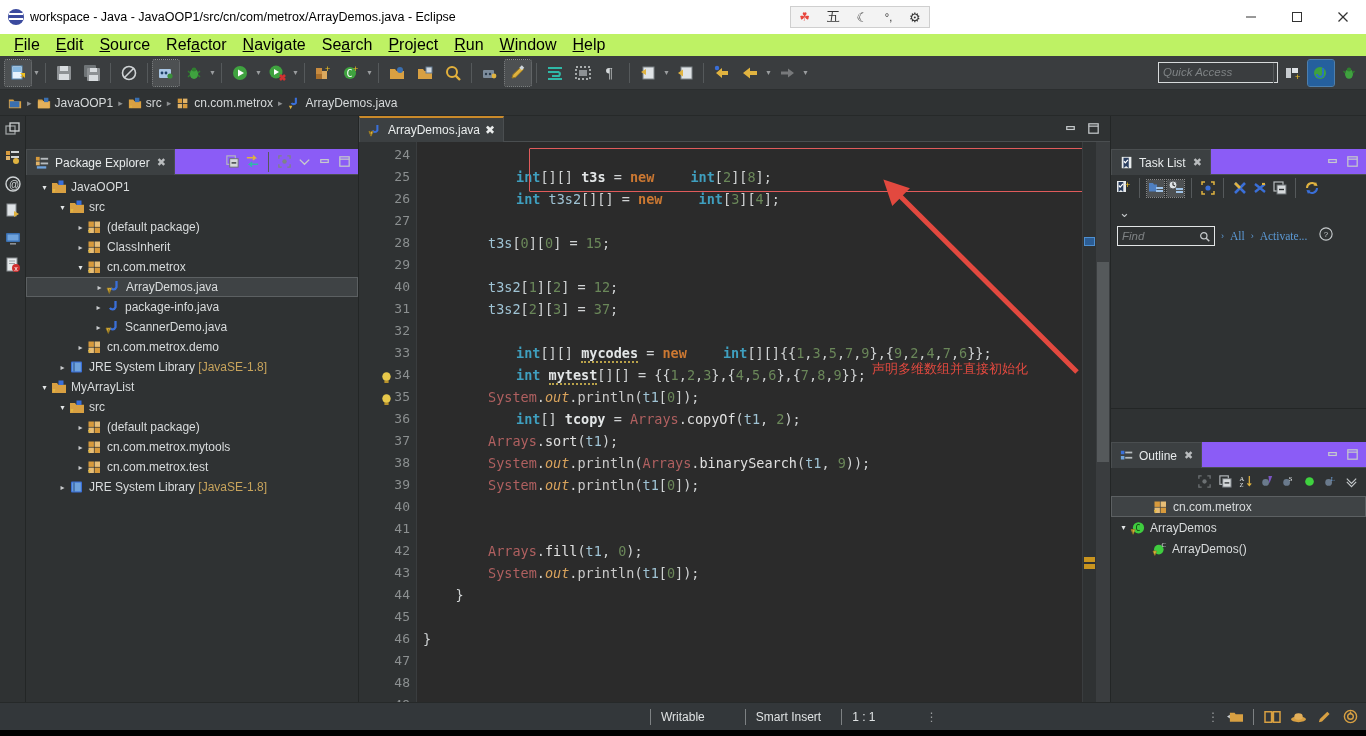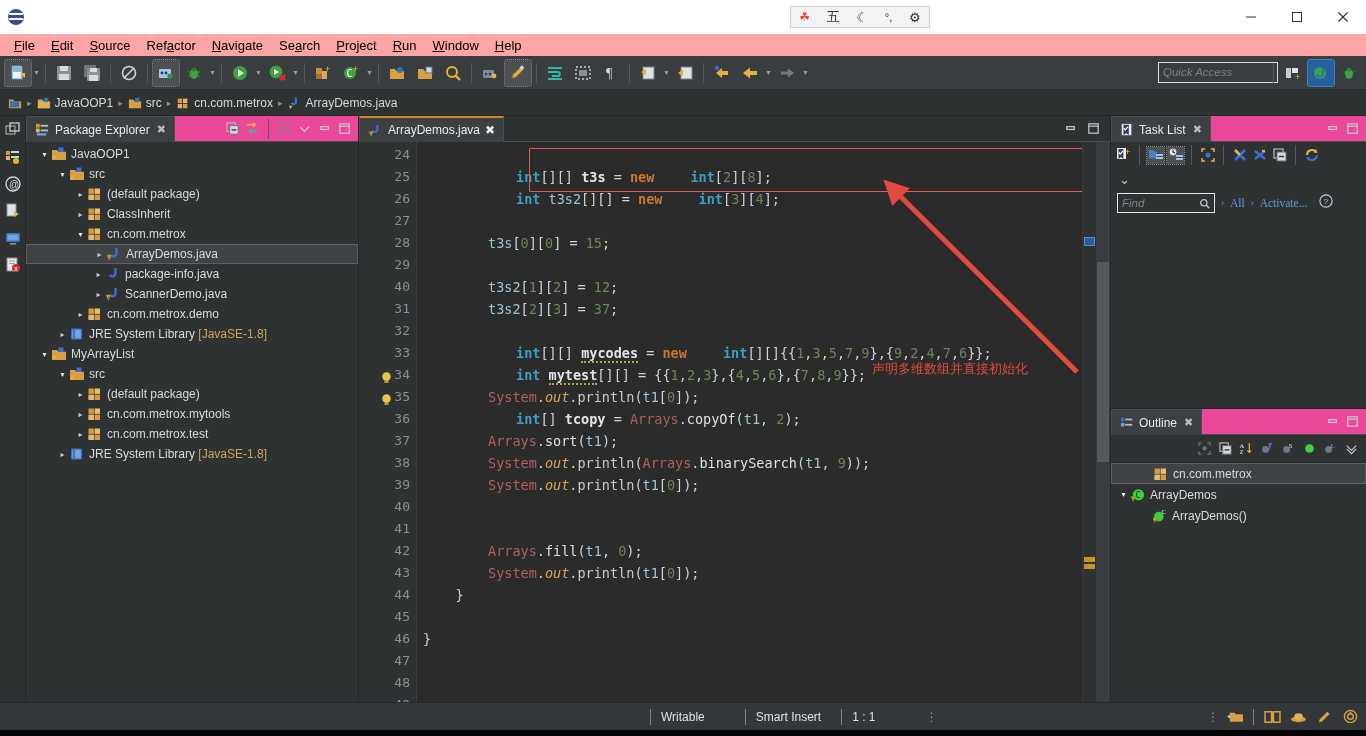--- a/index.html
+++ b/index.html
@@ -51,23 +51,23 @@
     display: flex; align-items: stretch;
   }
   .winbtn {
     width: 46px; display: flex; align-items: center; justify-content: center;
     font-size: 14px; color: #222;
   }
   .winbtn svg { display: block; }
 
   
   .menubar {
-    height: 22px; background: #fca5a5; color: #000;
+    height: 22px; background: #bef264; color: #000;
     display: flex; align-items: center; padding-left: 6px;
-    font-size: 13px; flex: none;
+    font-size: 16px; flex: none;
   }
   .menu-item { padding: 2px 8px; cursor: default; }
   .menu-item u { text-decoration: underline; }
 
   
   .toolbar {
     height: 34px; background: #3a3d3f;
     display: flex; align-items: center; padding-left: 4px;
     flex: none; position: relative;
     border-bottom: 1px solid #2b2e2f;
@@ -121,21 +121,21 @@
     display: flex; flex-direction: column; align-items: center;
     padding-top: 4px; gap: 7px;
     border-right: 1px solid #232626;
   }
   .rail-icon { width: 20px; height: 20px; display: flex; align-items: center; justify-content: center; }
 
   
   .panel { display: flex; flex-direction: column; min-height: 0; background: #2f3233; }
   .panel-tabrow {
     height: 26px; display: flex; align-items: stretch;
-    background: #ec4899; flex: none;
+    background: #8b5cf6; flex: none; margin-top: 33px;
   }
   .panel-tab {
     display: flex; align-items: center; gap: 5px;
     padding: 0 8px; font-size: 12px; color: #e7eaeb;
     background: #3c4042; border-top: 1px solid #4a4e50;
     border-left: 1px solid #4a4e50; border-right: 1px solid #4a4e50;
   }
   .panel-tab .xclose { color: #b9bcbe; font-size: 11px; margin-left: 2px; }
   .panel-tabfill { flex: 1; border-bottom: 1px solid #4a4e50; }
   .panel-tabtools {
@@ -249,20 +249,21 @@
   .blackstrip { height: 6px; background: #000; flex: none; }
   svg { overflow: visible; }
 </style>
 </head>
 <body>
 
 <div id="app">
 
   <div class="titlebar">
     <span class="tb-appicon"></span>
+    <span class="tb-title">workspace - Java - JavaOOP1/src/cn/com/metrox/ArrayDemos.java - Eclipse</span>
 
     <div class="ime-bar">
       <span class="ime-logo">☘</span>
       <span>五</span>
       <span>☾</span>
       <span style="font-size:11px">°,</span>
       <span>⚙</span>
     </div>
 
     <div class="winbtns">

